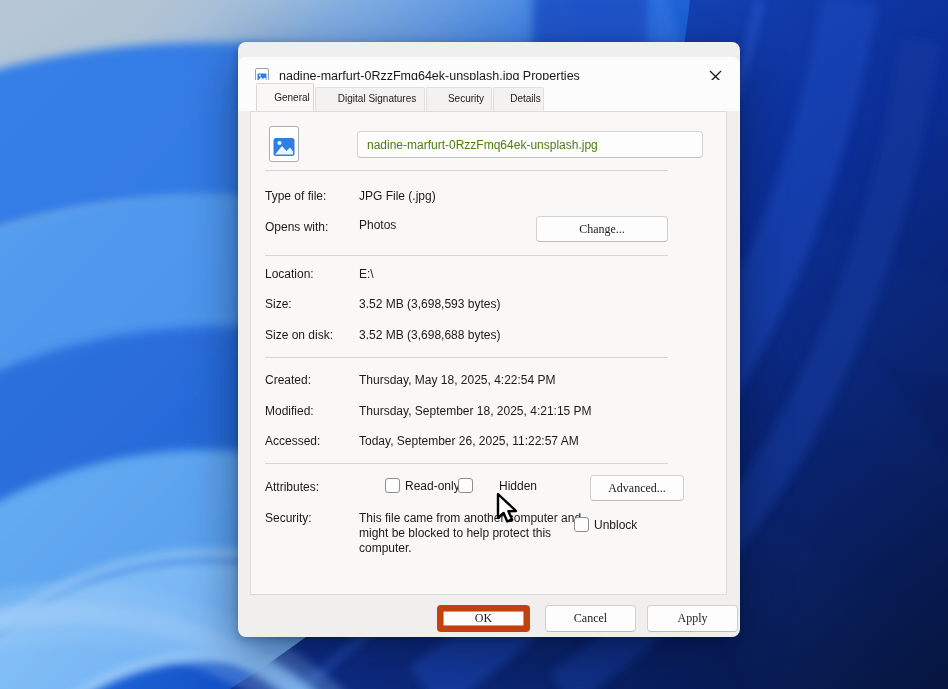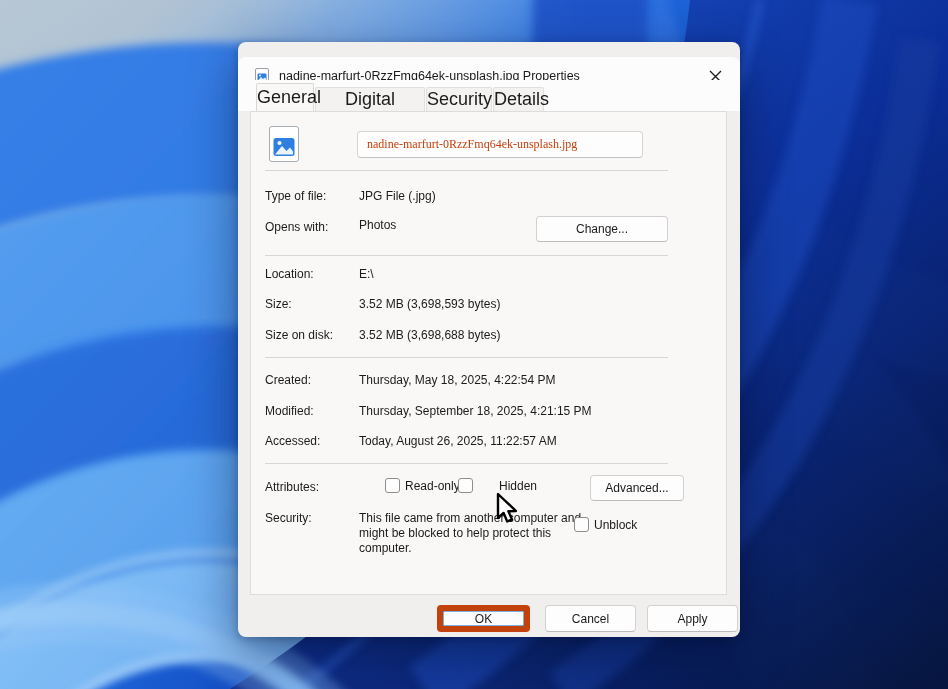--- a/index.html
+++ b/index.html
@@ -27,42 +27,42 @@
   .close-btn{
     position:absolute;right:10px;top:5px;width:30px;height:28px;
     display:flex;align-items:center;justify-content:center;cursor:default;
   }
   .tabstrip{
     position:absolute;left:0;top:38px;right:0;height:31px;background:#fcfcfc;
   }
   .tab{
     position:absolute;box-sizing:border-box;text-align:center;
     border:1px solid #e0dfdd;border-bottom:none;border-radius:2px 2px 0 0;
-    background:#f3f2f0;color:#1b1b1b;font-size:18px;line-height:22px;height:24px;top:7px;
+    background:#f3f2f0;color:#1b1b1b;font-size:10px;line-height:22px;height:24px;top:7px;padding-left:14px;
   }
   .tab.active{
     background:#f9f8f6;border-color:#d9d8d6;height:28px;top:3px;line-height:27px;z-index:4;
   }
   .page{
     position:absolute;left:12px;top:69px;width:477px;height:484px;
     background:#f9f8f6;border:1px solid #dddcda;box-sizing:border-box;z-index:3;
   }
   .fileicon{position:absolute;left:14px;top:13px;width:38px;height:38px;}
   .name-input{
-    position:absolute;left:106px;top:19px;width:286px;height:27px;box-sizing:border-box;
+    position:absolute;left:106px;top:19px;width:346px;height:27px;box-sizing:border-box;
     border:1px solid #d6d5d3;border-bottom-color:#c2c1bf;border-radius:4px;background:#fdfdfd;
-    font-family:Liberation Serif, serif;font-size:12px;color:#c2410c;padding:0 9px;outline:none;
+    font-family:Liberation Sans, sans-serif;font-size:12px;color:#4d7c0f;padding:0 9px;outline:none;
   }
   .hr{position:absolute;left:14px;width:403px;height:0;border-top:1px solid #d7d6d4;}
   .hr1{top:58px}.hr2{top:143px}.hr3{top:245px}.hr4{top:351px}
   .lab{position:absolute;left:14px;color:#1b1b1b;}
   .val{position:absolute;left:108px;color:#1b1b1b;white-space:nowrap;}
   .btn{
     position:absolute;box-sizing:border-box;border:1px solid #d2d1cf;border-bottom-color:#bdbcba;
-    border-radius:4px;background:#fdfdfd;color:#1b1b1b;font-family:Liberation Sans, sans-serif;
+    border-radius:4px;background:#fdfdfd;color:#1b1b1b;font-family:Liberation Serif, serif;
     font-size:12px;text-align:center;cursor:default;display:flex;align-items:center;justify-content:center;
   }
   .btn-change{left:285px;top:104px;width:132px;height:26px;}
   .btn-advanced{left:339px;top:363px;width:94px;height:26px;}
   .cbrow{position:absolute;display:flex;align-items:center;gap:5px;}
   .cb{
     width:15px;height:15px;box-sizing:border-box;border:1px solid #8f8e8c;border-radius:3px;
     background:#fdfdfd;flex:0 0 auto;
   }
   .sec-text{position:absolute;left:108px;top:399px;width:228px;line-height:15px;color:#1b1b1b;}
@@ -206,21 +206,21 @@
 
     <div class="hr hr3"></div>
 
     <span class="lab" style="top:261px">Created:</span>
     <span class="val" style="top:261px">Thursday, May 18, 2025, 4:22:54 PM</span>
 
     <span class="lab" style="top:292px">Modified:</span>
     <span class="val" style="top:292px">Thursday, September 18, 2025, 4:21:15 PM</span>
 
     <span class="lab" style="top:322px">Accessed:</span>
-    <span class="val" style="top:322px">Today, August 26, 2025, 11:22:57 AM</span>
+    <span class="val" style="top:322px">Today, September 26, 2025, 11:22:57 AM</span>
 
     <div class="hr hr4"></div>
 
     <span class="lab" style="top:368px">Attributes:</span>
     <div class="cbrow" style="left:106px;top:366px;padding-left:28px;">
       <span class="cb"></span>
       <span>Read-only</span>
     </div>
     <div class="cbrow" style="left:207px;top:366px;gap:26px;">
       <span class="cb"></span>

